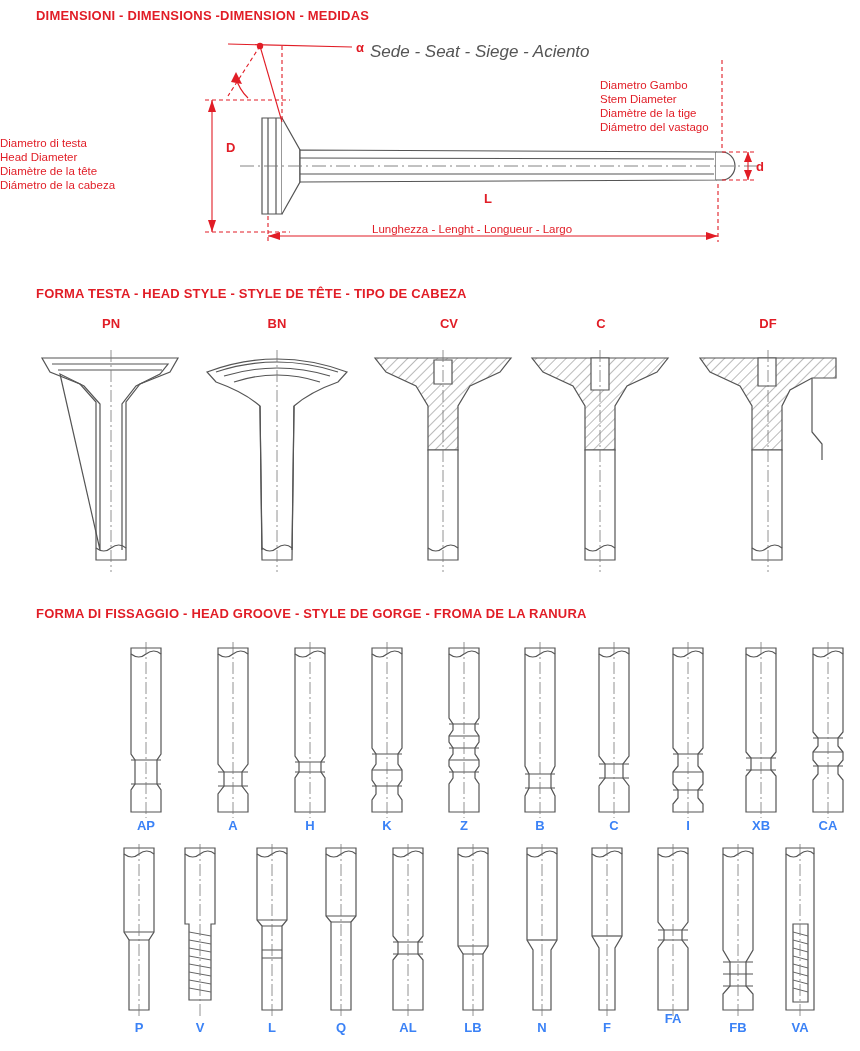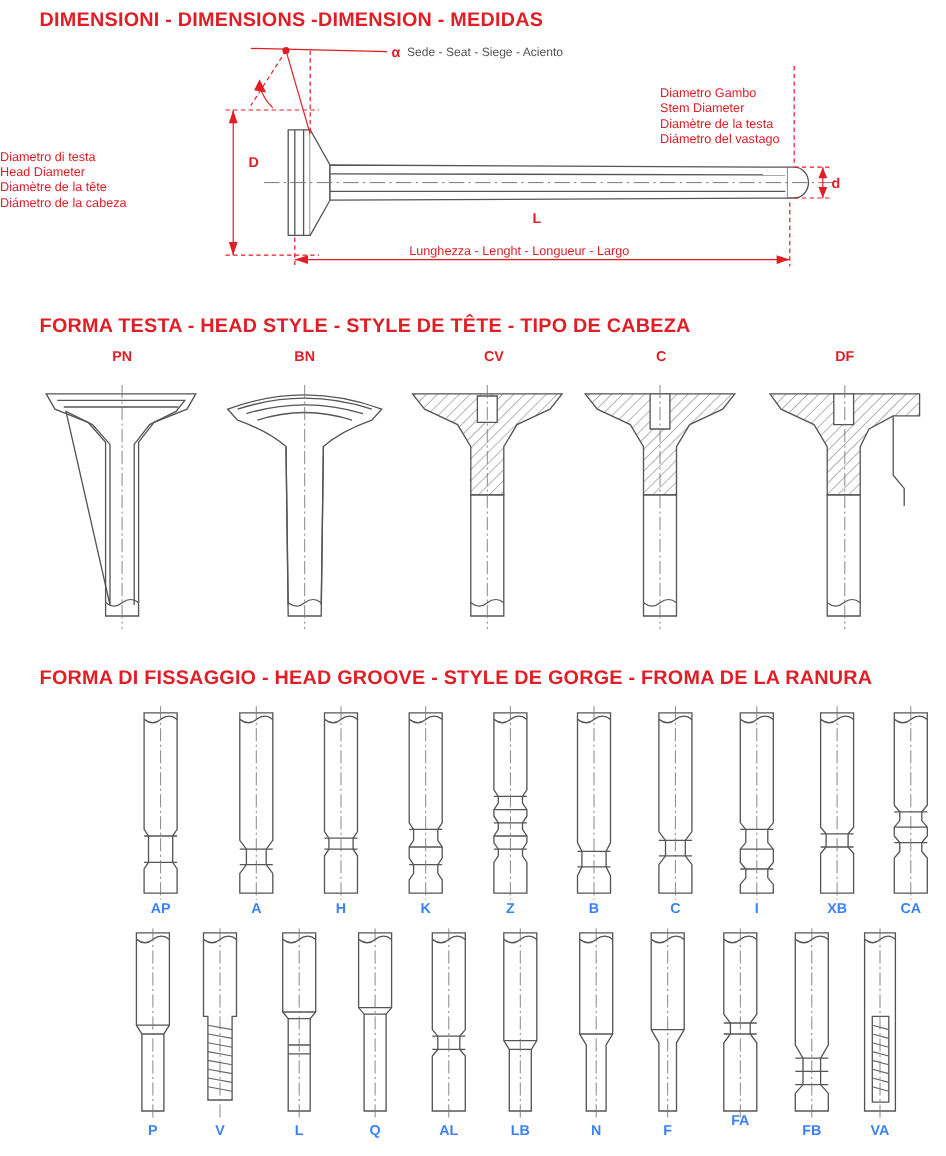--- a/index.html
+++ b/index.html
@@ -15,21 +15,21 @@
     position: relative;
     overflow: hidden;
   }
   .page {
     position: relative;
     width: 860px;
     height: 1051px;
   }
   .section-title {
     position: absolute;
-    font-size: 18px;
+    font-size: 13px;
     font-weight: bold;
     color: #e11d26;
     letter-spacing: 0.2px;
     white-space: nowrap;
   }
   #title-dimensions { left: 36px; top: 8px; }
   #title-headstyle  { left: 36px; top: 286px; }
   #title-stemgroove { left: 36px; top: 606px; }
 
   .red-label {
@@ -42,23 +42,24 @@
   .red-label.right { }
   .red-bold {
     position: absolute;
     font-size: 13px;
     font-weight: bold;
     color: #e11d26;
     white-space: nowrap;
   }
   .gray-label {
     position: absolute;
-    font-size: 11px;
+    font-size: 17px;
     color: #555555;
     white-space: nowrap;
+    font-style: italic;
   }
   .code-label {
     position: absolute;
     font-size: 13px;
     font-weight: bold;
     color: #3b82f6;
     text-align: center;
     white-space: nowrap;
   }
   .head-code {
@@ -152,21 +153,21 @@
     <div>Diametro di testa</div>
     <div>Head Diameter</div>
     <div>Diamètre de la tête</div>
     <div>Diámetro de la cabeza</div>
   </div>
   <div class="red-bold" style="left:226px; top:140px;">D</div>
 
   <div class="red-label right" style="left:600px; top:78px; width:240px;">
     <div>Diametro Gambo</div>
     <div>Stem Diameter</div>
-    <div>Diamètre de la testa</div>
+    <div>Diamètre de la tige</div>
     <div>Diámetro del vastago</div>
   </div>
   <div class="red-bold" style="left:756px; top:159px;">d</div>
 
   <div class="red-bold" style="left:484px; top:191px;">L</div>
   <div class="red-label" style="left:348px; top:222px;padding-left:24px;">Lunghezza - Lenght - Longueur - Largo</div>
 
   <svg class="svg-layer" width="860" height="290" style="top:310px; left:0">
     <defs>
       <pattern id="hatchR" width="7" height="7" patternTransform="rotate(45)" patternUnits="userSpaceOnUse">

